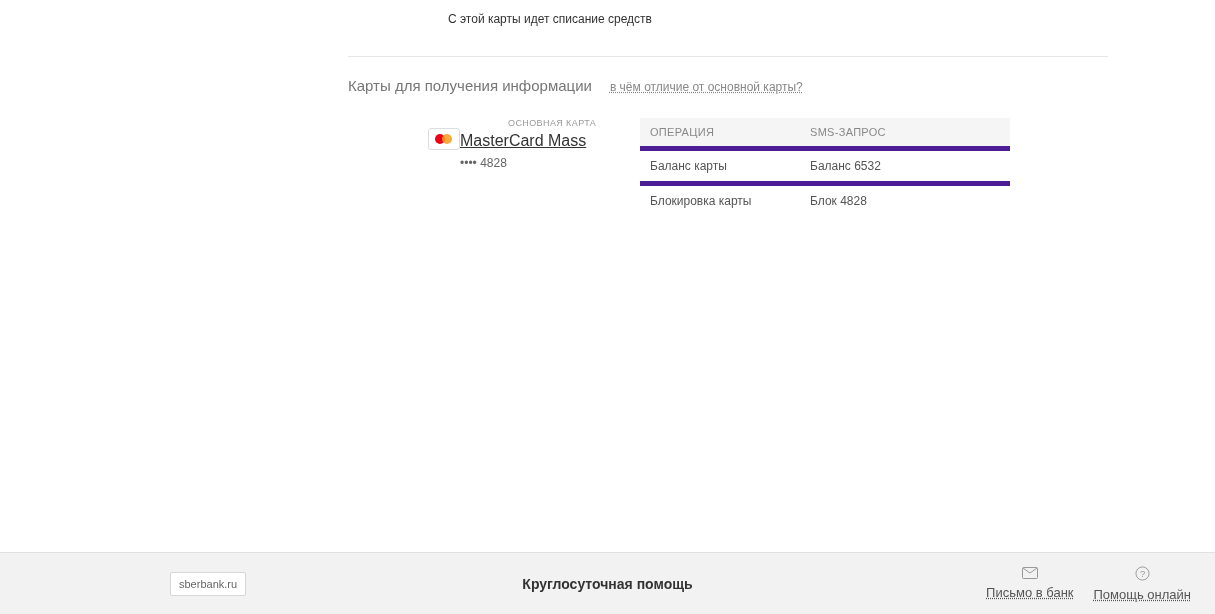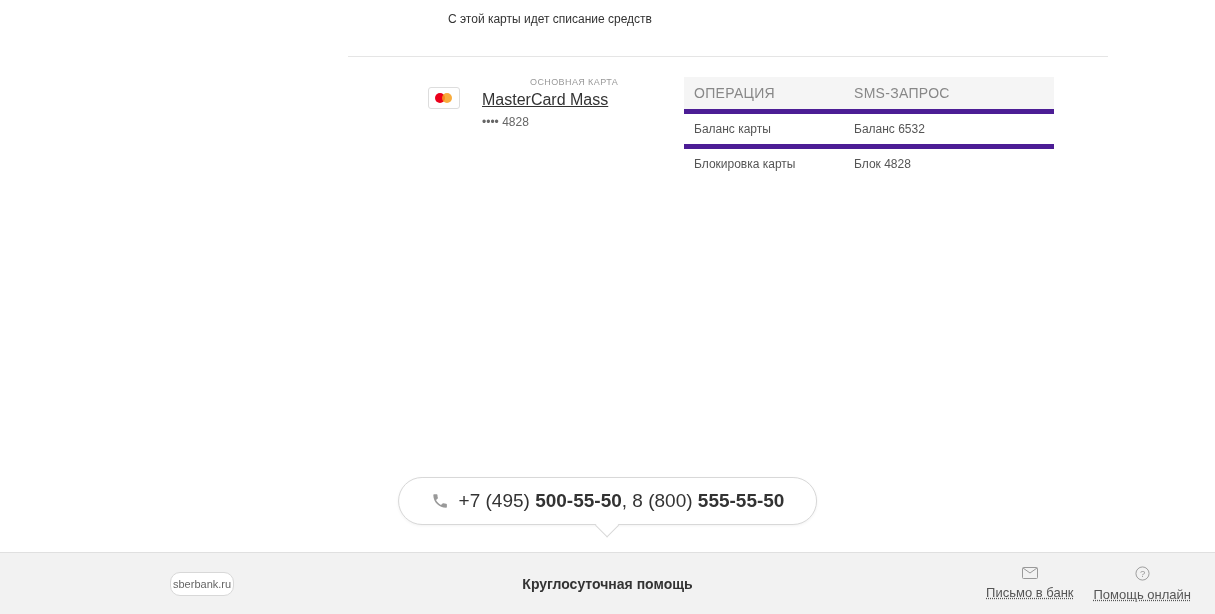--- a/index.html
+++ b/index.html
@@ -40,21 +40,20 @@
     font-weight: 400;
   }
   .diff-link {
     font-size: 12px;
     color: #888;
     text-decoration: underline dotted;
     cursor: pointer;
   }
   .card-block {
     display: flex;
-    gap: 22px;
     margin-left: 80px;
   }
   .card-logo {
     width: 32px;
     height: 22px;
     border: 1px solid #ddd;
     border-radius: 3px;
     background: #fff;
     position: relative;
     flex-shrink: 0;
@@ -95,21 +94,21 @@
     border-collapse: collapse;
     font-size: 12px;
     width: 370px;
   }
   .ops-table th {
     text-align: left;
     font-weight: 400;
     color: #888;
     padding: 8px 10px;
     background: #f5f5f5;
-    font-size: 14px;
+    font-size: 11px;
     letter-spacing: 0.3px;
   }
   .ops-table td {
     padding: 8px 10px;
     border-top: 5px solid #4c1d95;
     color: #555;
   }
   .ops-table th:first-child, .ops-table td:first-child { width: 160px; }
 
   .footer {
@@ -157,24 +156,24 @@
   .footer-inner {
     display: flex;
     align-items: center;
     height: 100%;
     padding: 0 24px 0 170px;
     position: relative;
   }
   .site-chip {
     background: #fff;
     border: 1px solid #d8d8d8;
-    padding: 5px 2px;
+    padding: 5px 8px;
     font-size: 11px;
     color: #666;
-    border-radius: 10px;
+    border-radius: 2px;
   }
   .help-title {
     position: absolute;
     left: 50%;
     transform: translateX(-50%);
     font-size: 14px;
     font-weight: 700;
     color: #333;
     text-align: center;
   }
@@ -195,20 +194,24 @@
     flex-direction: column;
   }
   .icon-sm { color: #999; flex-shrink: 0; }
 </style>
 </head>
 <body>
 
 <div class="content">
   <div class="debit-note">С этой карты идет списание средств</div>
   <hr class="divider">
+  <div class="section-row">
+    <span class="section-title">Карты для получения информации</span>
+    <span class="diff-link">в чём отличие от основной карты?</span>
+  </div>
 
   <div class="card-block">
     <div class="card-logo">
       <div class="mc-red"></div>
         <div class="mc-yellow"></div>
     </div>
     <div class="card-info">
       <div class="primary-label">ОСНОВНАЯ КАРТА</div>
       <a class="card-name">MasterCard Mass</a>
       <div class="card-number">•••• 4828</div>
@@ -229,28 +232,20 @@
         <tr>
           <td>Блокировка карты</td>
           <td>Блок 4828</td>
         </tr>
       </tbody>
     </table>
   </div>
 </div>
 
 <div class="footer">
-  <div class="phone-bubble">
-    <svg class="phone-icon icon-sm" width="18" height="18" viewBox="0 0 24 24" fill="currentColor">
-        <path d="M6.6 10.8c1.4 2.8 3.8 5.1 6.6 6.6l2.2-2.2c.3-.3.7-.4 1-.2 1.2.4 2.4.6 3.7.6.6 0 1 .4 1 1V20c0 .6-.4 1-1 1C10.6 21 3 13.4 3 4c0-.6.4-1 1-1h3.5c.6 0 1 .4 1 1 0 1.3.2 2.5.6 3.7.1.4 0 .8-.2 1l-2.3 2.1z"></path>
-      </svg>
-    <span>
-      <span>+7 (495) </span><span class="phone-bold">500-55-50</span><span>, </span><span>8 (800) </span><span class="phone-bold">555-55-50</span>
-    </span>
-  </div>
 
   <div class="footer-inner">
     <span class="site-chip">sberbank.ru</span>
     <span class="help-title">Круглосуточная помощь</span>
     <div class="footer-links">
       <a class="footer-link">
         <svg class="icon-sm" width="16" height="12" viewBox="0 0 16 12" fill="none" stroke="currentColor" stroke-width="1">
             <rect x="0.5" y="0.5" width="15" height="11" rx="1"></rect>
             <path d="M1 1l7 5 7-5"></path>
           </svg>

